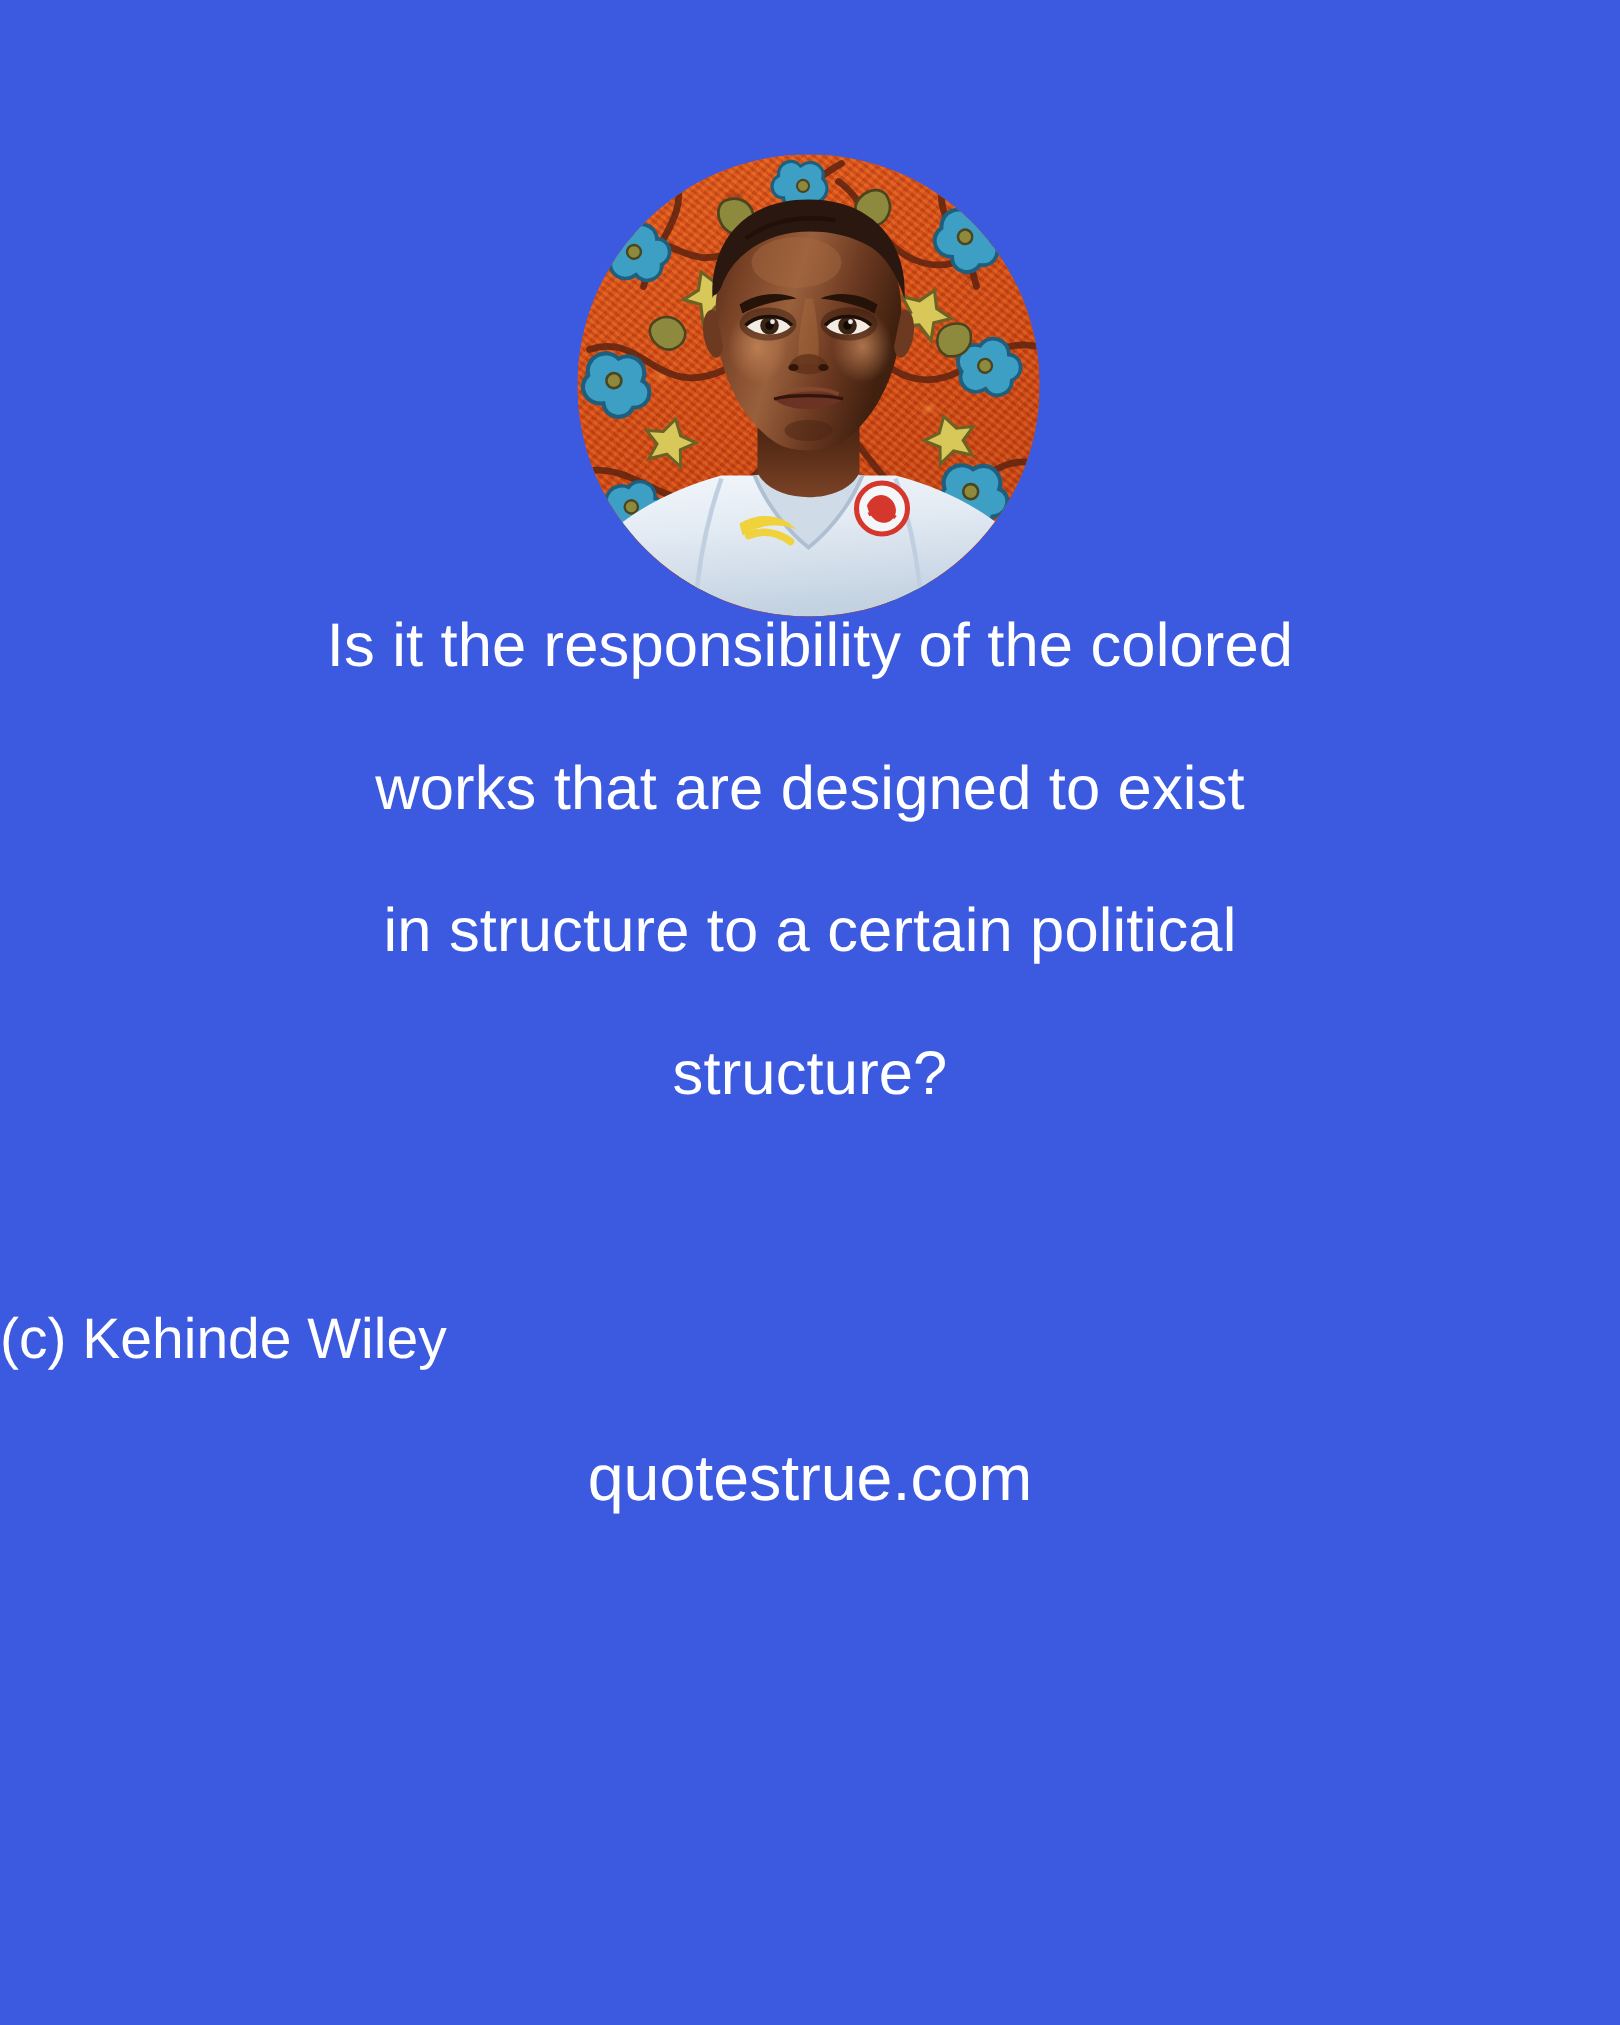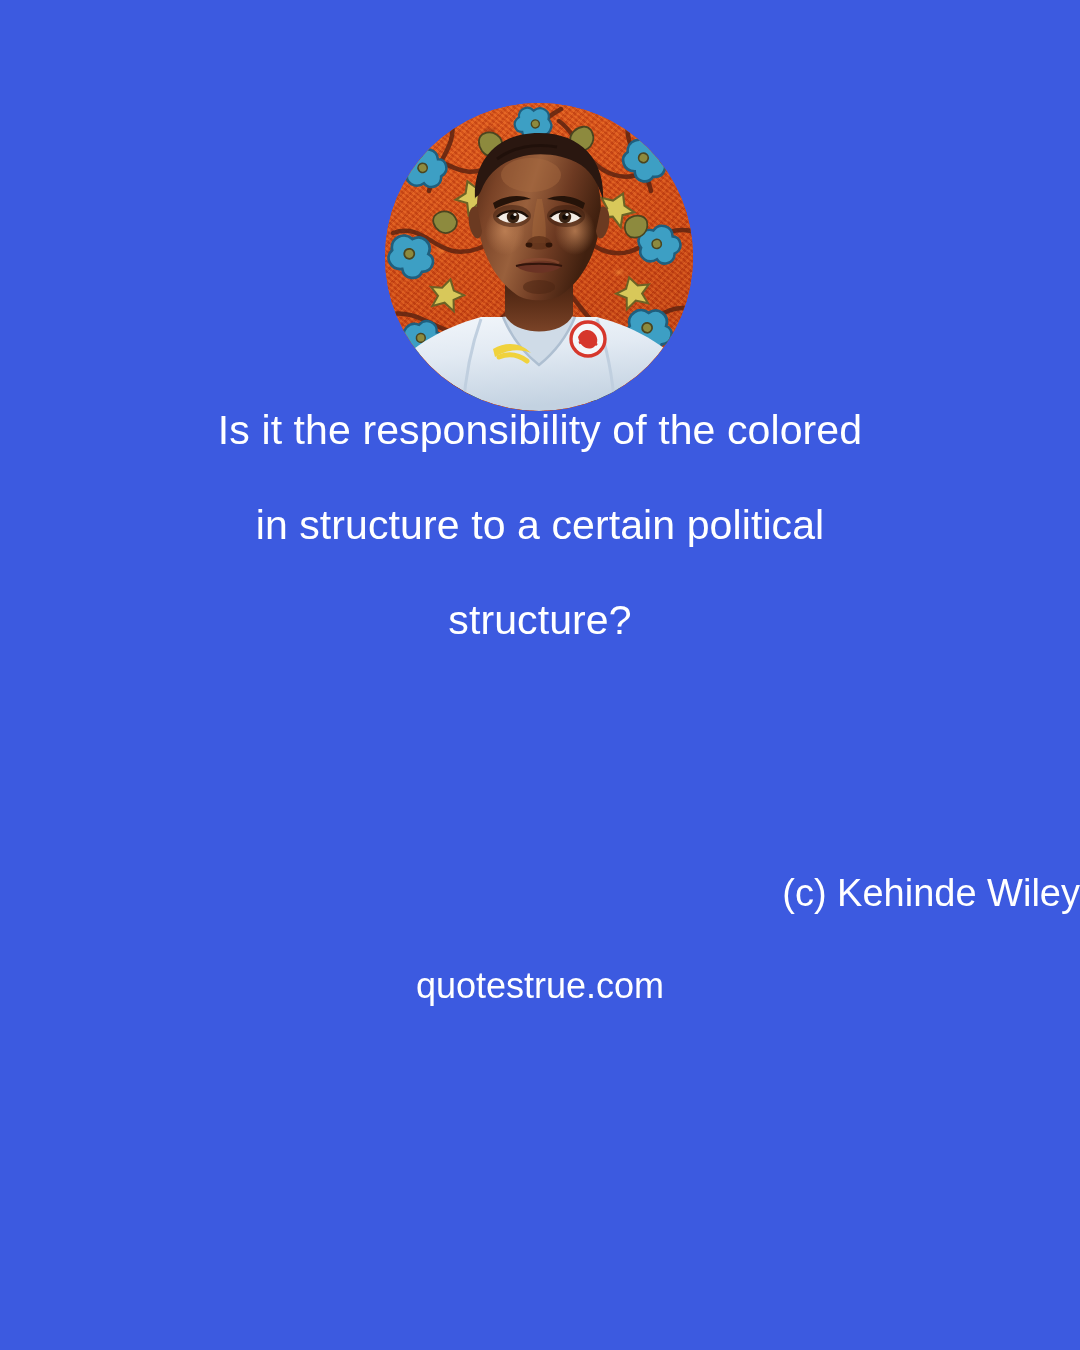--- a/index.html
+++ b/index.html
@@ -78,35 +78,35 @@
     box-sizing: border-box;
   }
   #quote .qline { display: block; white-space: nowrap; }
 
   #attribution {
     position: absolute;
     left: 0;
     right: 0;
     top: 866px;
     z-index: 3;
-    text-align: right;
+    text-align: left;
     color: #ffffff;
     font-size: 38px;
     line-height: 54px;
     font-weight: 400;
   }
   #site {
     position: absolute;
     left: 0;
     right: 0;
     top: 960px;
     z-index: 3;
     text-align: center;
     color: #ffffff;
-    font-size: 36px;
+    font-size: 43px;
     line-height: 52px;
     font-weight: 400;
   }
 </style>
 </head>
 <body style="background: rgb(60, 90, 224);">
 
 <div id="card" style="background: rgb(60, 90, 224);">
 
   <div id="avatar-wrap">
@@ -269,20 +269,21 @@
         </g>
 
         <path d="M108 246 C122 238, 136 240, 146 250 C136 246, 122 246, 110 254 Z" fill="#f0d23c"></path>
         <path d="M114 254 C124 250, 134 252, 142 258" fill="none" stroke="#f0d23c" stroke-width="5" stroke-linecap="round"></path>
       </g>
     </svg>
   </div>
 
   <div id="quote">
     <span class="qline">Is it the responsibility of the colored</span>
+    <span class="qline">works that are designed to exist</span>
     <span class="qline">in structure to a certain political</span>
     <span class="qline">structure?</span>
   </div>
 
   <div id="attribution">(c) Kehinde Wiley</div>
 
   <div id="site">quotestrue.com</div>
 
 </div>
 

